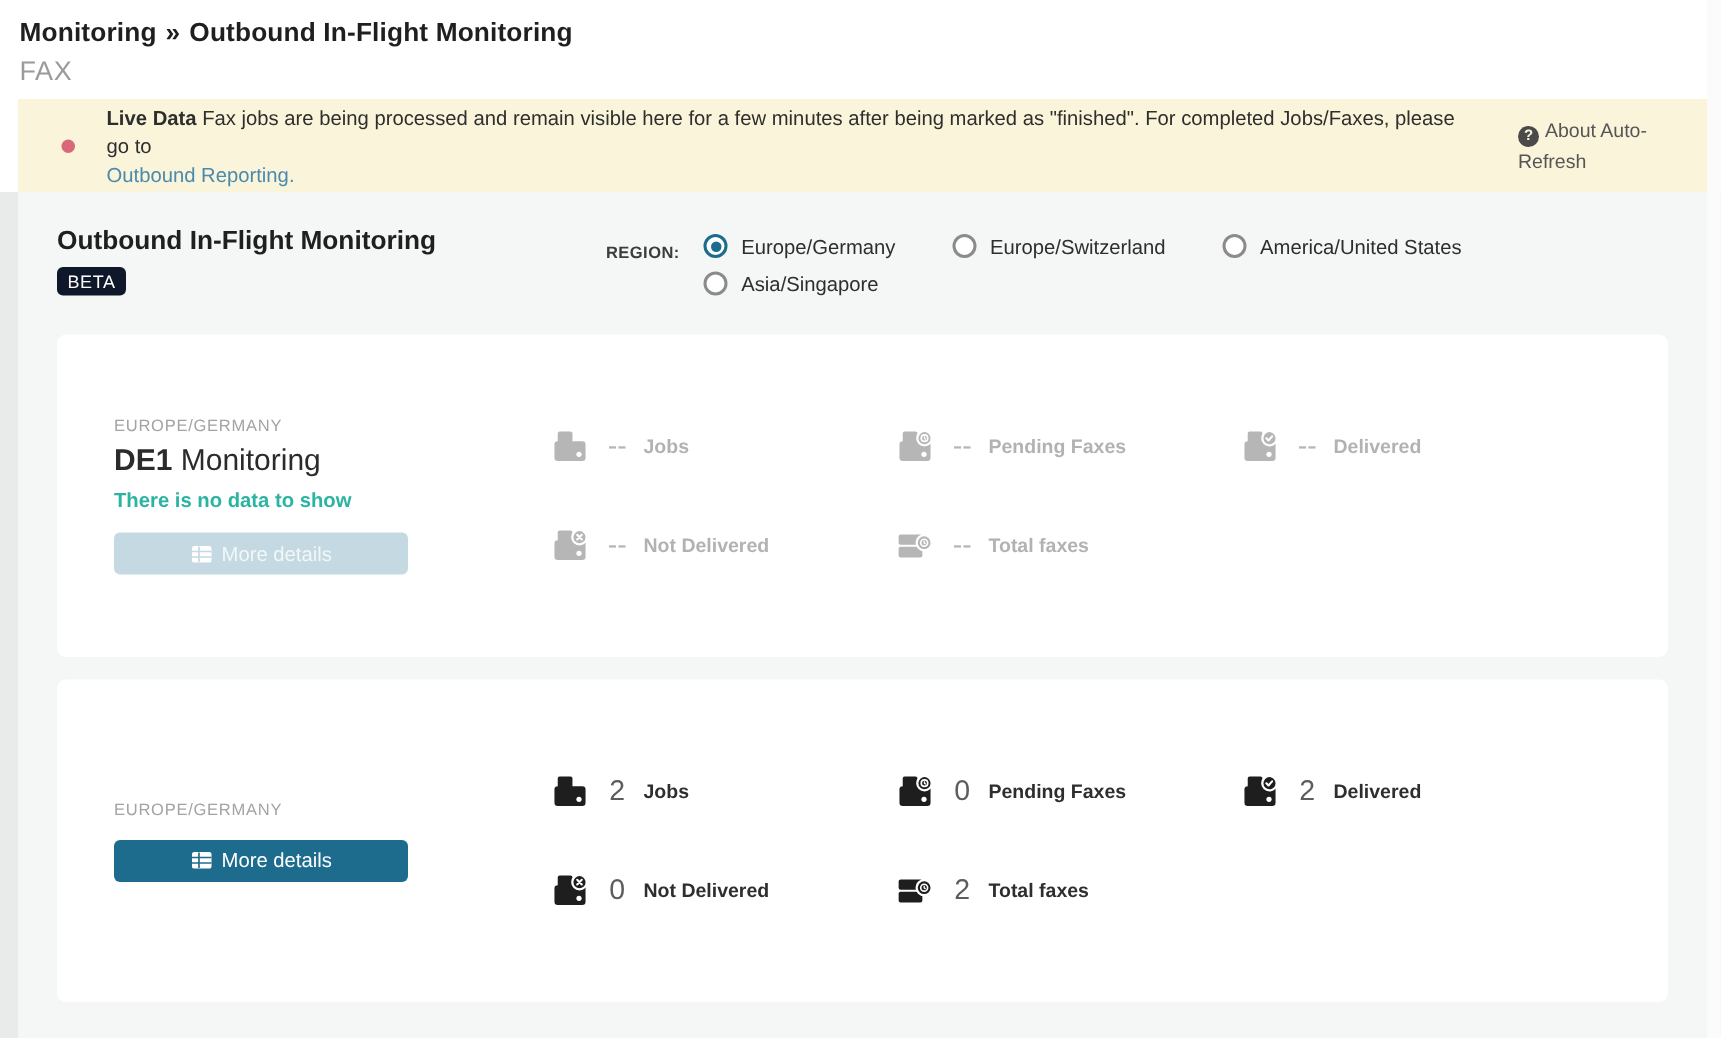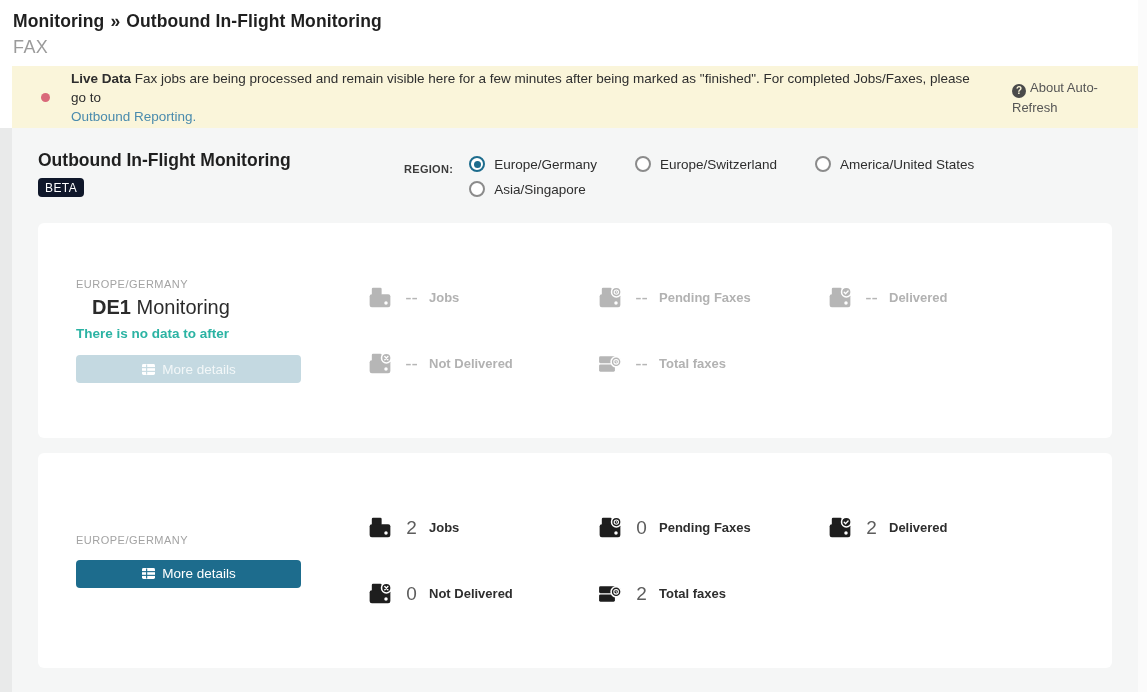--- a/index.html
+++ b/index.html
@@ -59,24 +59,24 @@
   }
 
   
   .card {
     background:#ffffff; border-radius:6px; height:215px; width:1074px;
     display:flex; align-items:center; padding-left:38px; margin-bottom:15px;
   }
   .card-left { width:254px; flex:0 0 254px; }
   .card-region { font-size:11px; color:#a3a3a3; letter-spacing:.5px; }
   .card-title { font-size:20px; color:#2b2b2b; margin-top:6px; }
-  .card-title b { font-weight:bold;margin-left:16px; }
+  .card-title b { font-weight:bold; }
   .empty-msg { font-size:13.5px; font-weight:bold; color:#2bb3a3; margin-top:7px; }
   .details-btn {
-    margin-top:14px; width:225px; height:28px; border:none; border-radius:4px;
+    margin-top:14px; width:196px; height:28px; border:none; border-radius:4px;
     background:#1d6c8d; color:#fff; font-size:13.5px; font-family:inherit;
     display:flex; align-items:center; justify-content:center; gap:6px; cursor:pointer;
   }
   .details-btn.disabled { background:#c4d9e1; color:#f2f7f8; cursor:default; }
   .details-btn svg { display:block; }
   .tbl-line { stroke:#1d6c8d; }
   .details-btn.disabled .tbl-line { stroke:#c4d9e1; }
 
   .stats-grid {
     display:grid; grid-template-columns:230px 230px 230px; row-gap:44px; margin-left:38px;
@@ -147,21 +147,21 @@
           <span>Asia/Singapore</span>
         </label>
       </div>
     </div>
   </div>
 
   <div class="card disabled-card">
     <div class="card-left">
       <div class="card-region">EUROPE/GERMANY</div>
       <div class="card-title"><b>DE1</b> <span>Monitoring</span></div>
-      <div class="empty-msg">There is no data to after</div>
+      <div class="empty-msg">There is no data to show</div>
       <button class="details-btn disabled" aria-disabled="true">
         <svg width="15" height="13" viewBox="0 0 16 14">
               <rect x="1" y="1" width="14" height="12" rx="1.6" fill="#ffffff"></rect>
               <line class="tbl-line" x1="1" y1="5" x2="15" y2="5" stroke-width="1.2"></line>
               <line class="tbl-line" x1="1" y1="9" x2="15" y2="9" stroke-width="1.2"></line>
               <line class="tbl-line" x1="6" y1="1.5" x2="6" y2="12.5" stroke-width="1.2"></line>
             </svg>
         <span>More details</span>
       </button>
     </div>

